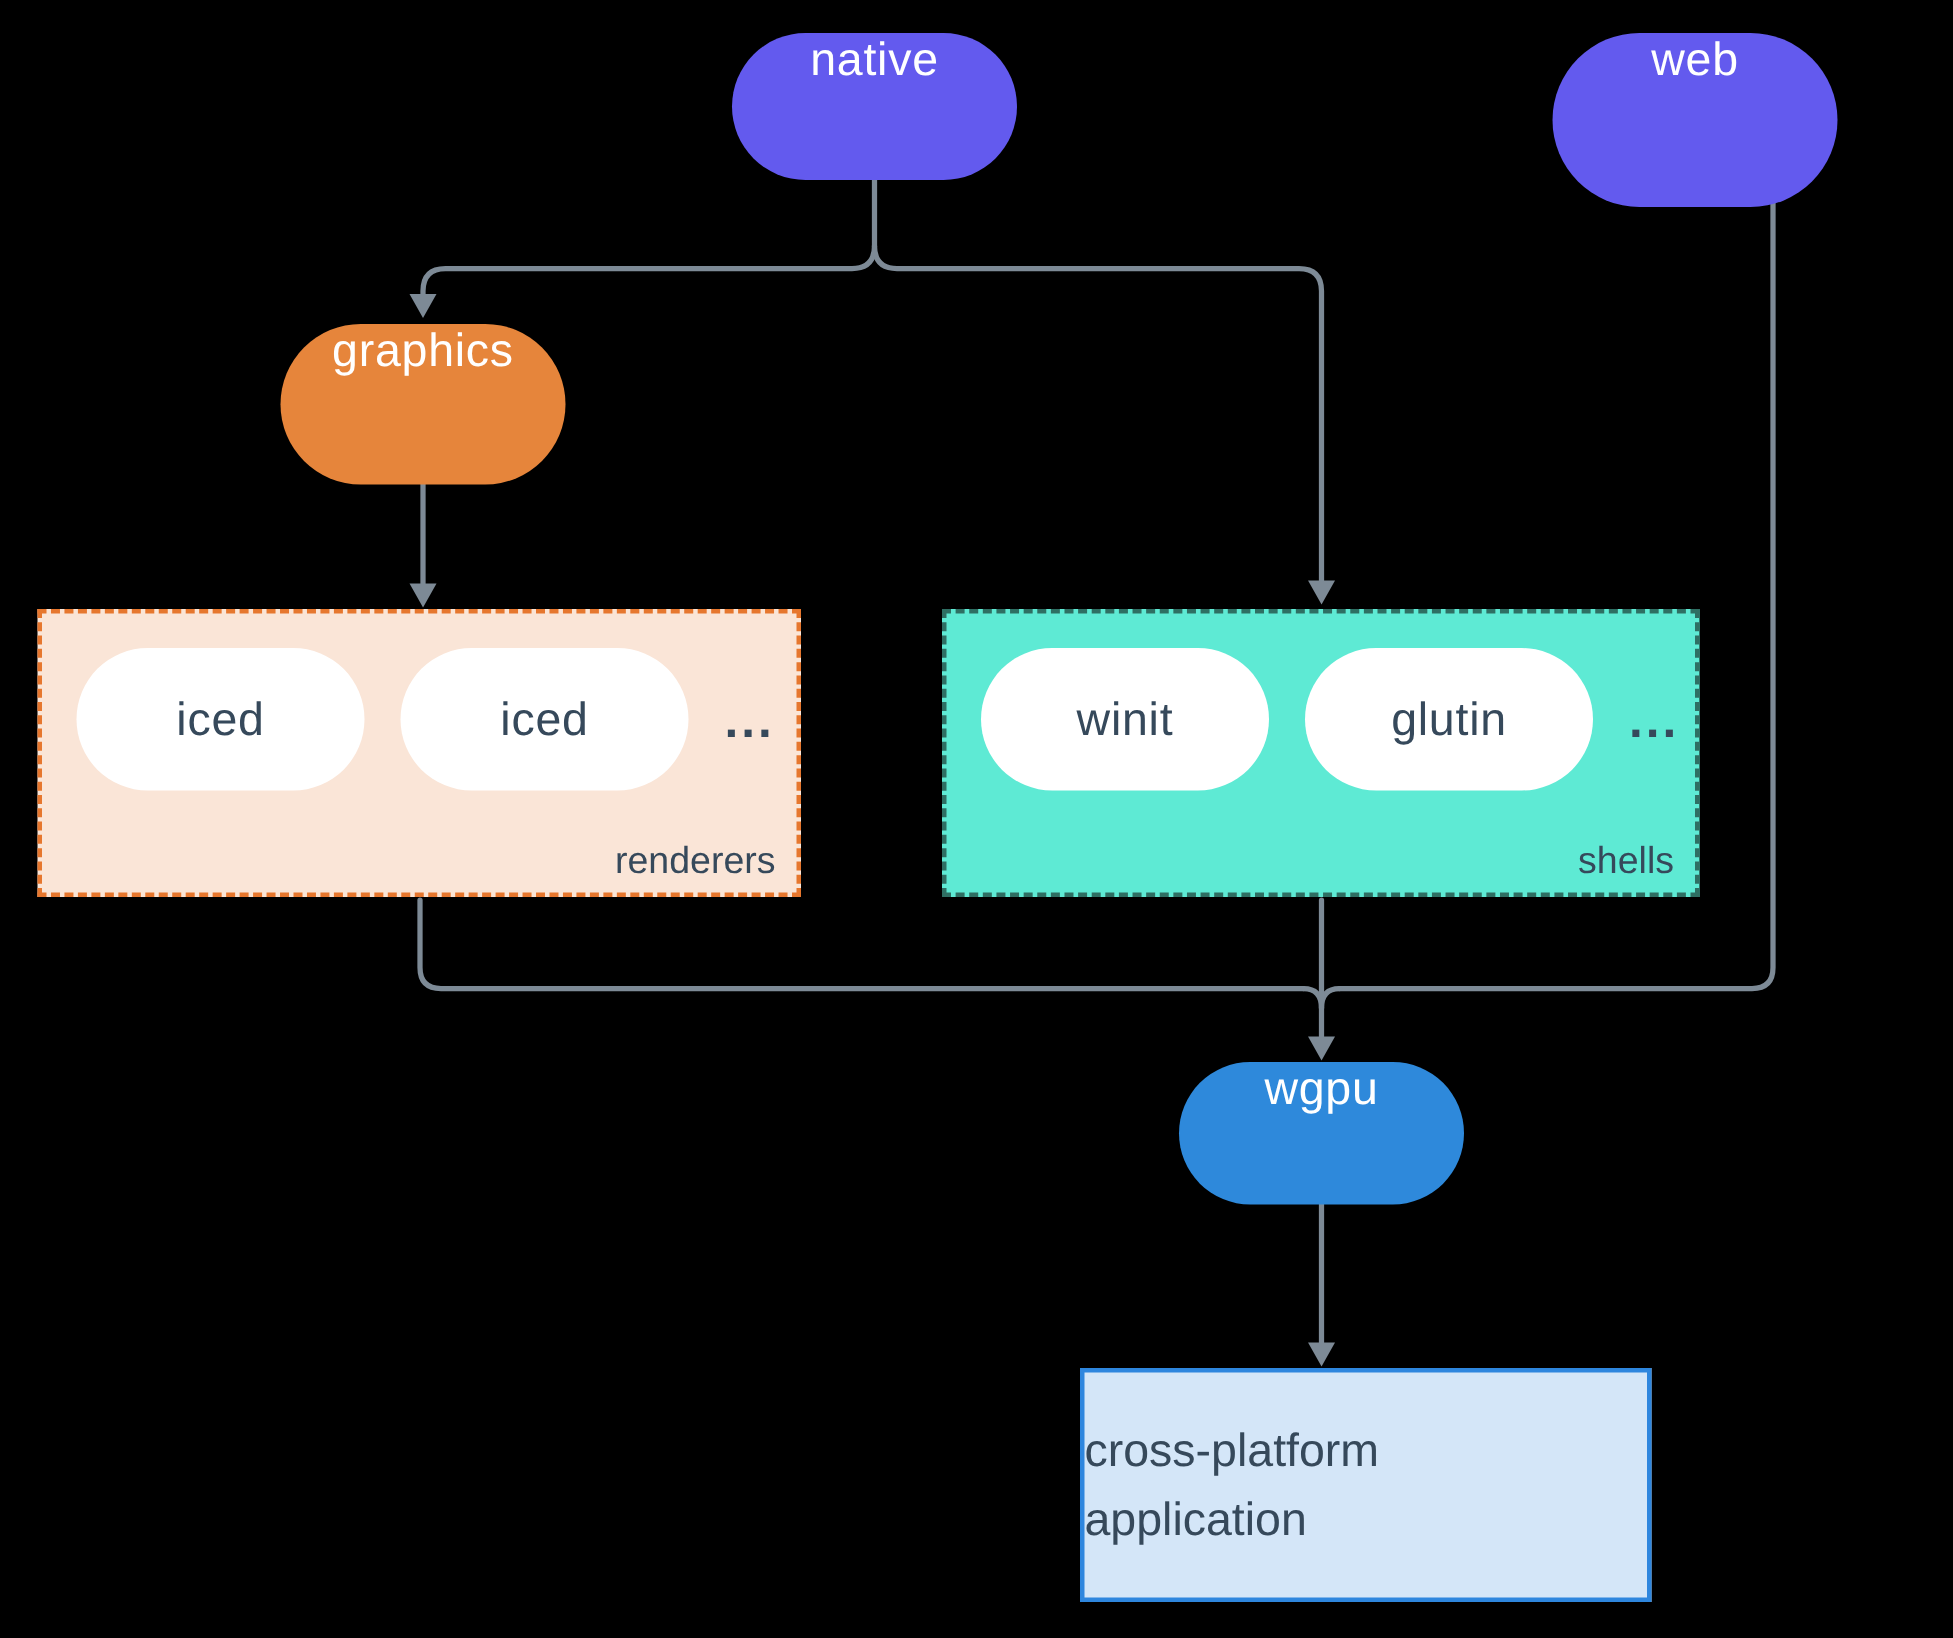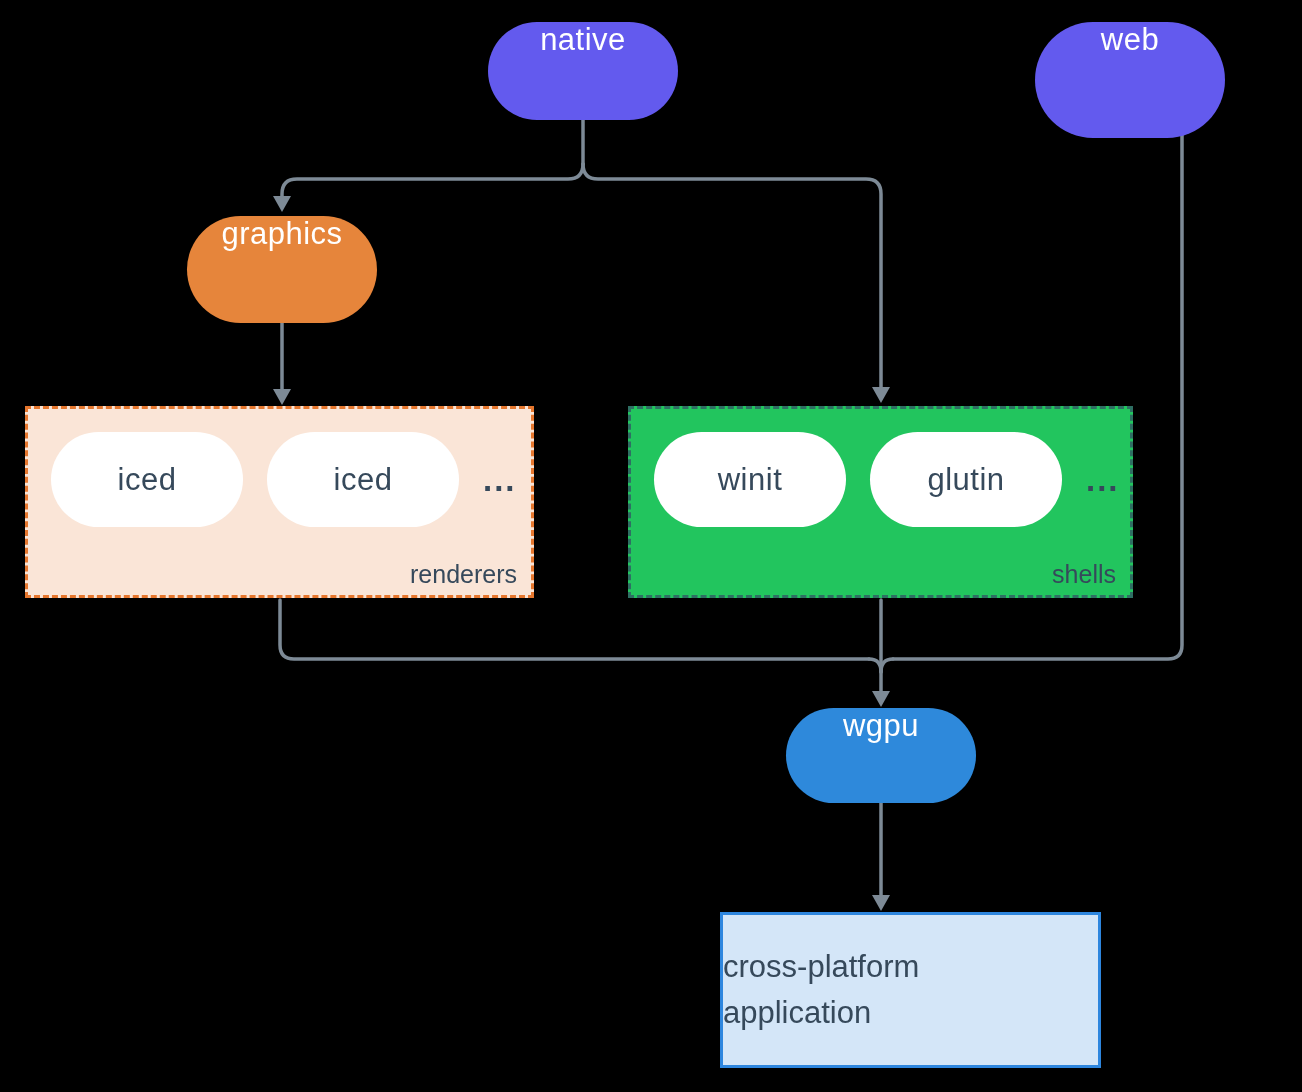--- a/index.html
+++ b/index.html
@@ -43,21 +43,21 @@
   .group-box {
     position: absolute;
     box-sizing: border-box;
     z-index: 1;
   }
   .group-box.renderers {
     background: #FAE5D7;
     border: 3px dashed #E6772E;
   }
   .group-box.shells {
-    background: #22c55e;
+    background: #5eead4;
     border: 3px dashed #2E6F63;
   }
   .group-pills {
     position: absolute;
     left: 23px;
     top: 23px;
     display: flex;
     align-items: center;
   }
   .group-pills .pill {

